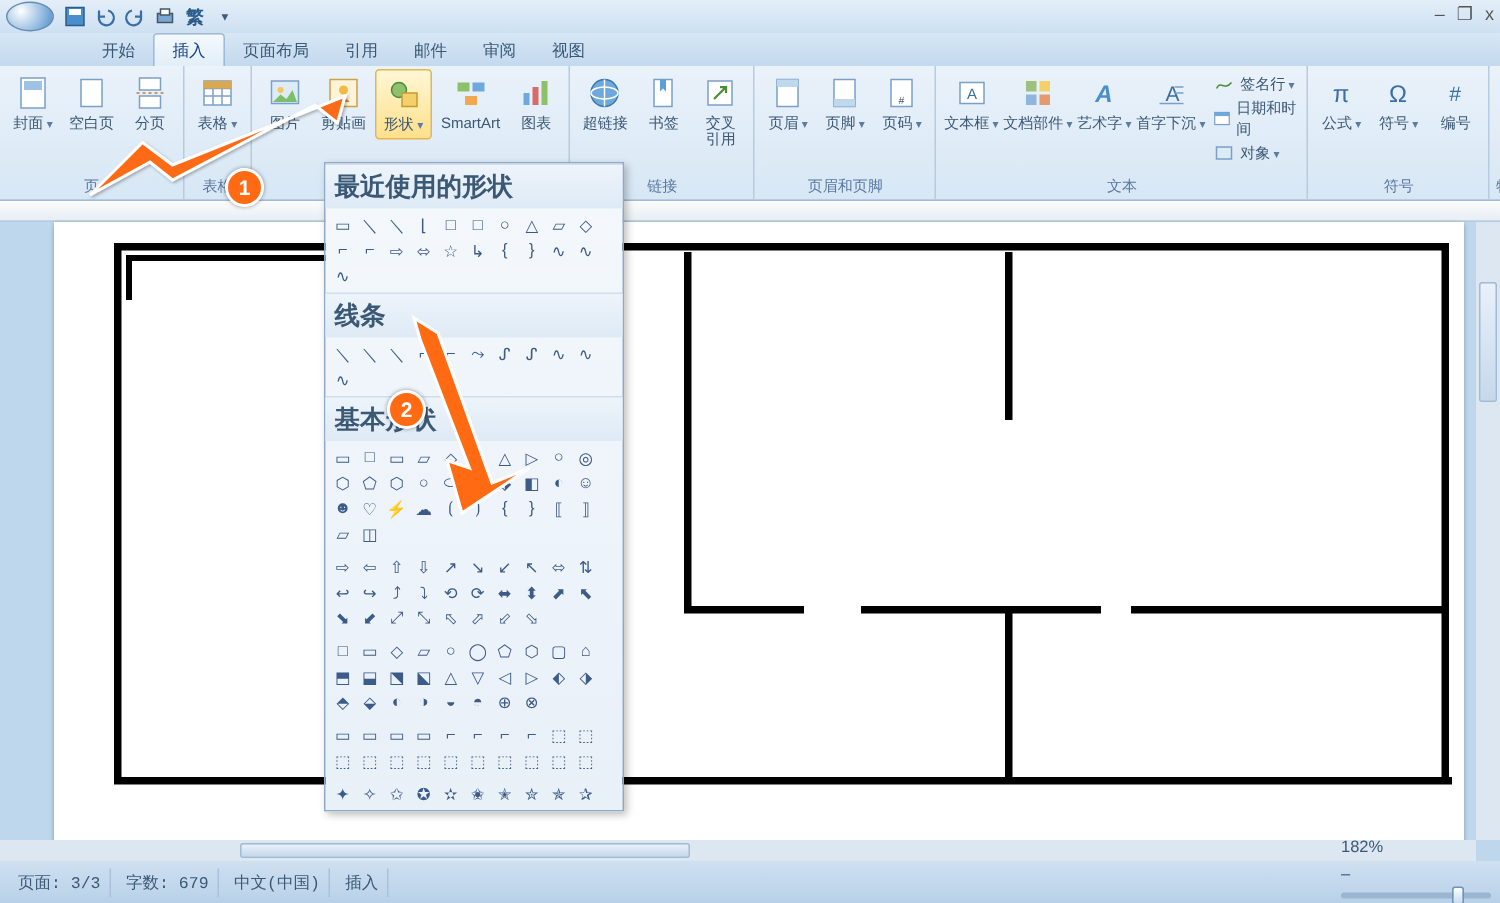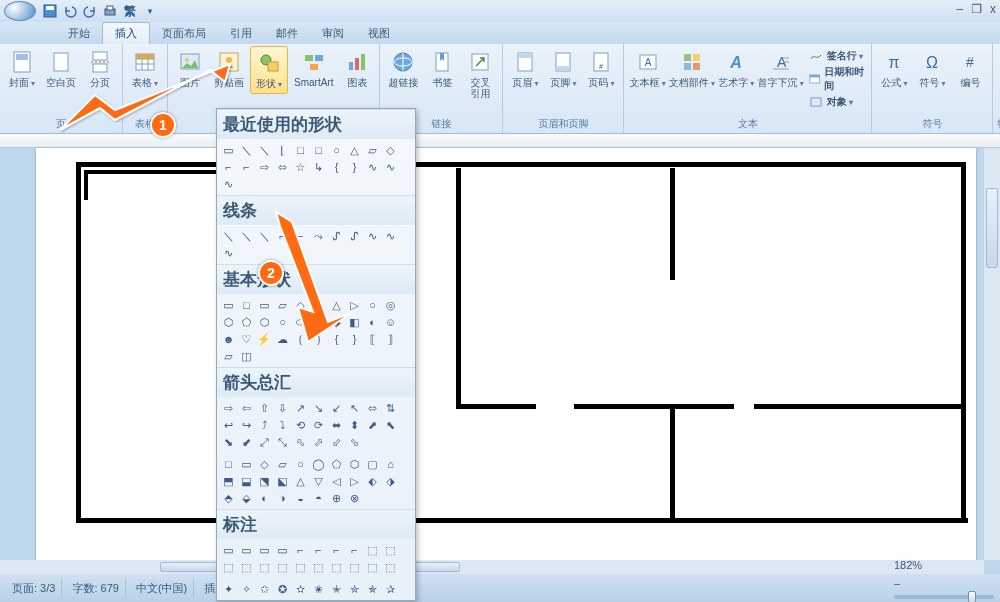--- a/index.html
+++ b/index.html
@@ -20,38 +20,38 @@
 
 .ribbon { height: 90px; background: linear-gradient(#EAF2FA, #D7E7F5); display: flex; border-bottom: 1px solid #9FBBD6; }
 .ribbon-group { border-right: 1px solid #B5CBE0; display: flex; flex-direction: column; padding: 2px 4px 0; }
 .group-body { display: flex; gap: 2px; flex: 1; align-items: flex-start; }
 .group-label { font-size: 10px; text-align: center; color: #5977A0; padding: 1px 0 2px; }
 .big-btn { display: flex; flex-direction: column; align-items: center; justify-content: flex-start; padding: 3px 4px; gap: 2px; border-radius: 3px; min-width: 34px; }
 .big-btn.highlight { background: linear-gradient(#FFF7D5, #FFE08A); border: 1px solid #E8B44D; }
 .big-btn .ico { width: 28px; height: 26px; display: flex; align-items: center; justify-content: center; }
 .big-btn .lbl { font-size: 10px; color: #3B5875; text-align: right; line-height: 1.1; white-space: pre; }
 .small-btn-col { display: flex; flex-direction: column; gap: 0px; padding-top: 2px; }
-.small-btn { display: flex; align-items: center; gap: 4px; font-size: 10px; color: #3B5875; padding: 1px 3px; font-weight: bold; }
+.small-btn { display: flex; align-items: center; gap: 4px; font-size: 10px; color: #3B5875; padding: 1px 3px; }
 .small-btn .si { width: 14px; height: 14px; }
 .dd-arrow::after { content: " ▾"; font-size: 8px; color: #5B7CA5; }
 
 
 .ruler { height: 14px; background: linear-gradient(#FBFBFB, #E8EEF5); border-bottom: 1px solid #B5CBE0; }
 
 
 .doc-area { position: absolute; left: 0; right: 0; top: 148px; bottom: 28px; background: #BFD7ED; }
 .paper { position: absolute; left: 36px; top: 0; width: 940px; height: 430px; background: #fff; box-shadow: 0 1px 3px rgba(0,0,0,.3); }
 .vscroll { position: absolute; right: 0; top: 0; bottom: 14px; width: 16px; background: #DCE7F2; }
 .vscroll .thumb { position: absolute; left: 2px; right: 2px; top: 40px; height: 80px; background: linear-gradient(#E9F1FA, #C6D8EB); border: 1px solid #9FBBD6; border-radius: 2px; }
 .hscroll { position: absolute; left: 0; right: 16px; bottom: 0; height: 14px; background: #DCE7F2; }
 .hscroll .thumb { position: absolute; top: 2px; bottom: 2px; left: 160px; width: 300px; background: linear-gradient(#E9F1FA, #C6D8EB); border: 1px solid #9FBBD6; border-radius: 2px; }
 
 
 .status-bar { position: absolute; left: 0; right: 0; bottom: 0; height: 28px; background: linear-gradient(#CFE0F1, #B8D1E8); display: flex; align-items: center; padding: 0 6px; gap: 4px; font-size: 11px; color: #3B5875; }
-.status-bar .cell { padding: 2px 6px; border-right: 1px solid #A9C1DA; }
+.status-bar .cell { padding: 2px 6px; border-right: 1px solid #A9C1DA; font-family: Liberation Mono, monospace; }
 .zoom { margin-left: auto; display: flex; align-items: flex-start; gap: 6px; flex-direction: column; }
 .zoom-track { width: 100px; height: 4px; background: #9BB6D2; position: relative; border-radius: 2px; }
 .zoom-thumb { position: absolute; left: 74px; top: -4px; width: 8px; height: 12px; background: linear-gradient(#FDFDFD,#C8DCF0); border: 1px solid #6F94BA; border-radius: 2px; }
 
 
 .shapes-dd { position: absolute; left: 216px; top: 108px; width: 200px; background: linear-gradient(#F4F8FC, #E8F0F8); border: 1px solid #8FA9C6; box-shadow: 2px 2px 5px rgba(0,0,0,.25); z-index: 50; }
 .dd-sect-hdr { font-size: 17px; font-weight: bold; color: #3B5875; padding: 3px 6px; background: linear-gradient(#EDF4FB, #DEEAF5); border-top: 1px solid #D0DDEB; }
 .dd-grid { display: flex; flex-wrap: wrap; padding: 4px 4px; gap: 3px 3px; }
 .dd-shape { width: 15px; height: 14px; display: flex; align-items: center; justify-content: center; color: #3D5B88; font-size: 11px; border-radius: 2px; }
 
@@ -494,21 +494,20 @@
       <div class="dd-shape">☁</div>
       <div class="dd-shape">⟮</div>
       <div class="dd-shape">⟯</div>
       <div class="dd-shape">{</div>
       <div class="dd-shape">}</div>
       <div class="dd-shape">⟦</div>
       <div class="dd-shape">⟧</div>
       <div class="dd-shape">▱</div>
       <div class="dd-shape">◫</div>
     </div>
-  <div class="dd-sect-hdr">箭头总汇</div>
   <div class="dd-grid">
       <div class="dd-shape">⇨</div>
       <div class="dd-shape">⇦</div>
       <div class="dd-shape">⇧</div>
       <div class="dd-shape">⇩</div>
       <div class="dd-shape">↗</div>
       <div class="dd-shape">↘</div>
       <div class="dd-shape">↙</div>
       <div class="dd-shape">↖</div>
       <div class="dd-shape">⬄</div>
@@ -555,21 +554,20 @@
       <div class="dd-shape">⬗</div>
       <div class="dd-shape">⬘</div>
       <div class="dd-shape">⬙</div>
       <div class="dd-shape">◐</div>
       <div class="dd-shape">◑</div>
       <div class="dd-shape">◒</div>
       <div class="dd-shape">◓</div>
       <div class="dd-shape">⊕</div>
       <div class="dd-shape">⊗</div>
     </div>
-  <div class="dd-sect-hdr">标注</div>
   <div class="dd-grid">
       <div class="dd-shape">▭</div>
       <div class="dd-shape">▭</div>
       <div class="dd-shape">▭</div>
       <div class="dd-shape">▭</div>
       <div class="dd-shape">⌐</div>
       <div class="dd-shape">⌐</div>
       <div class="dd-shape">⌐</div>
       <div class="dd-shape">⌐</div>
       <div class="dd-shape">⬚</div>

